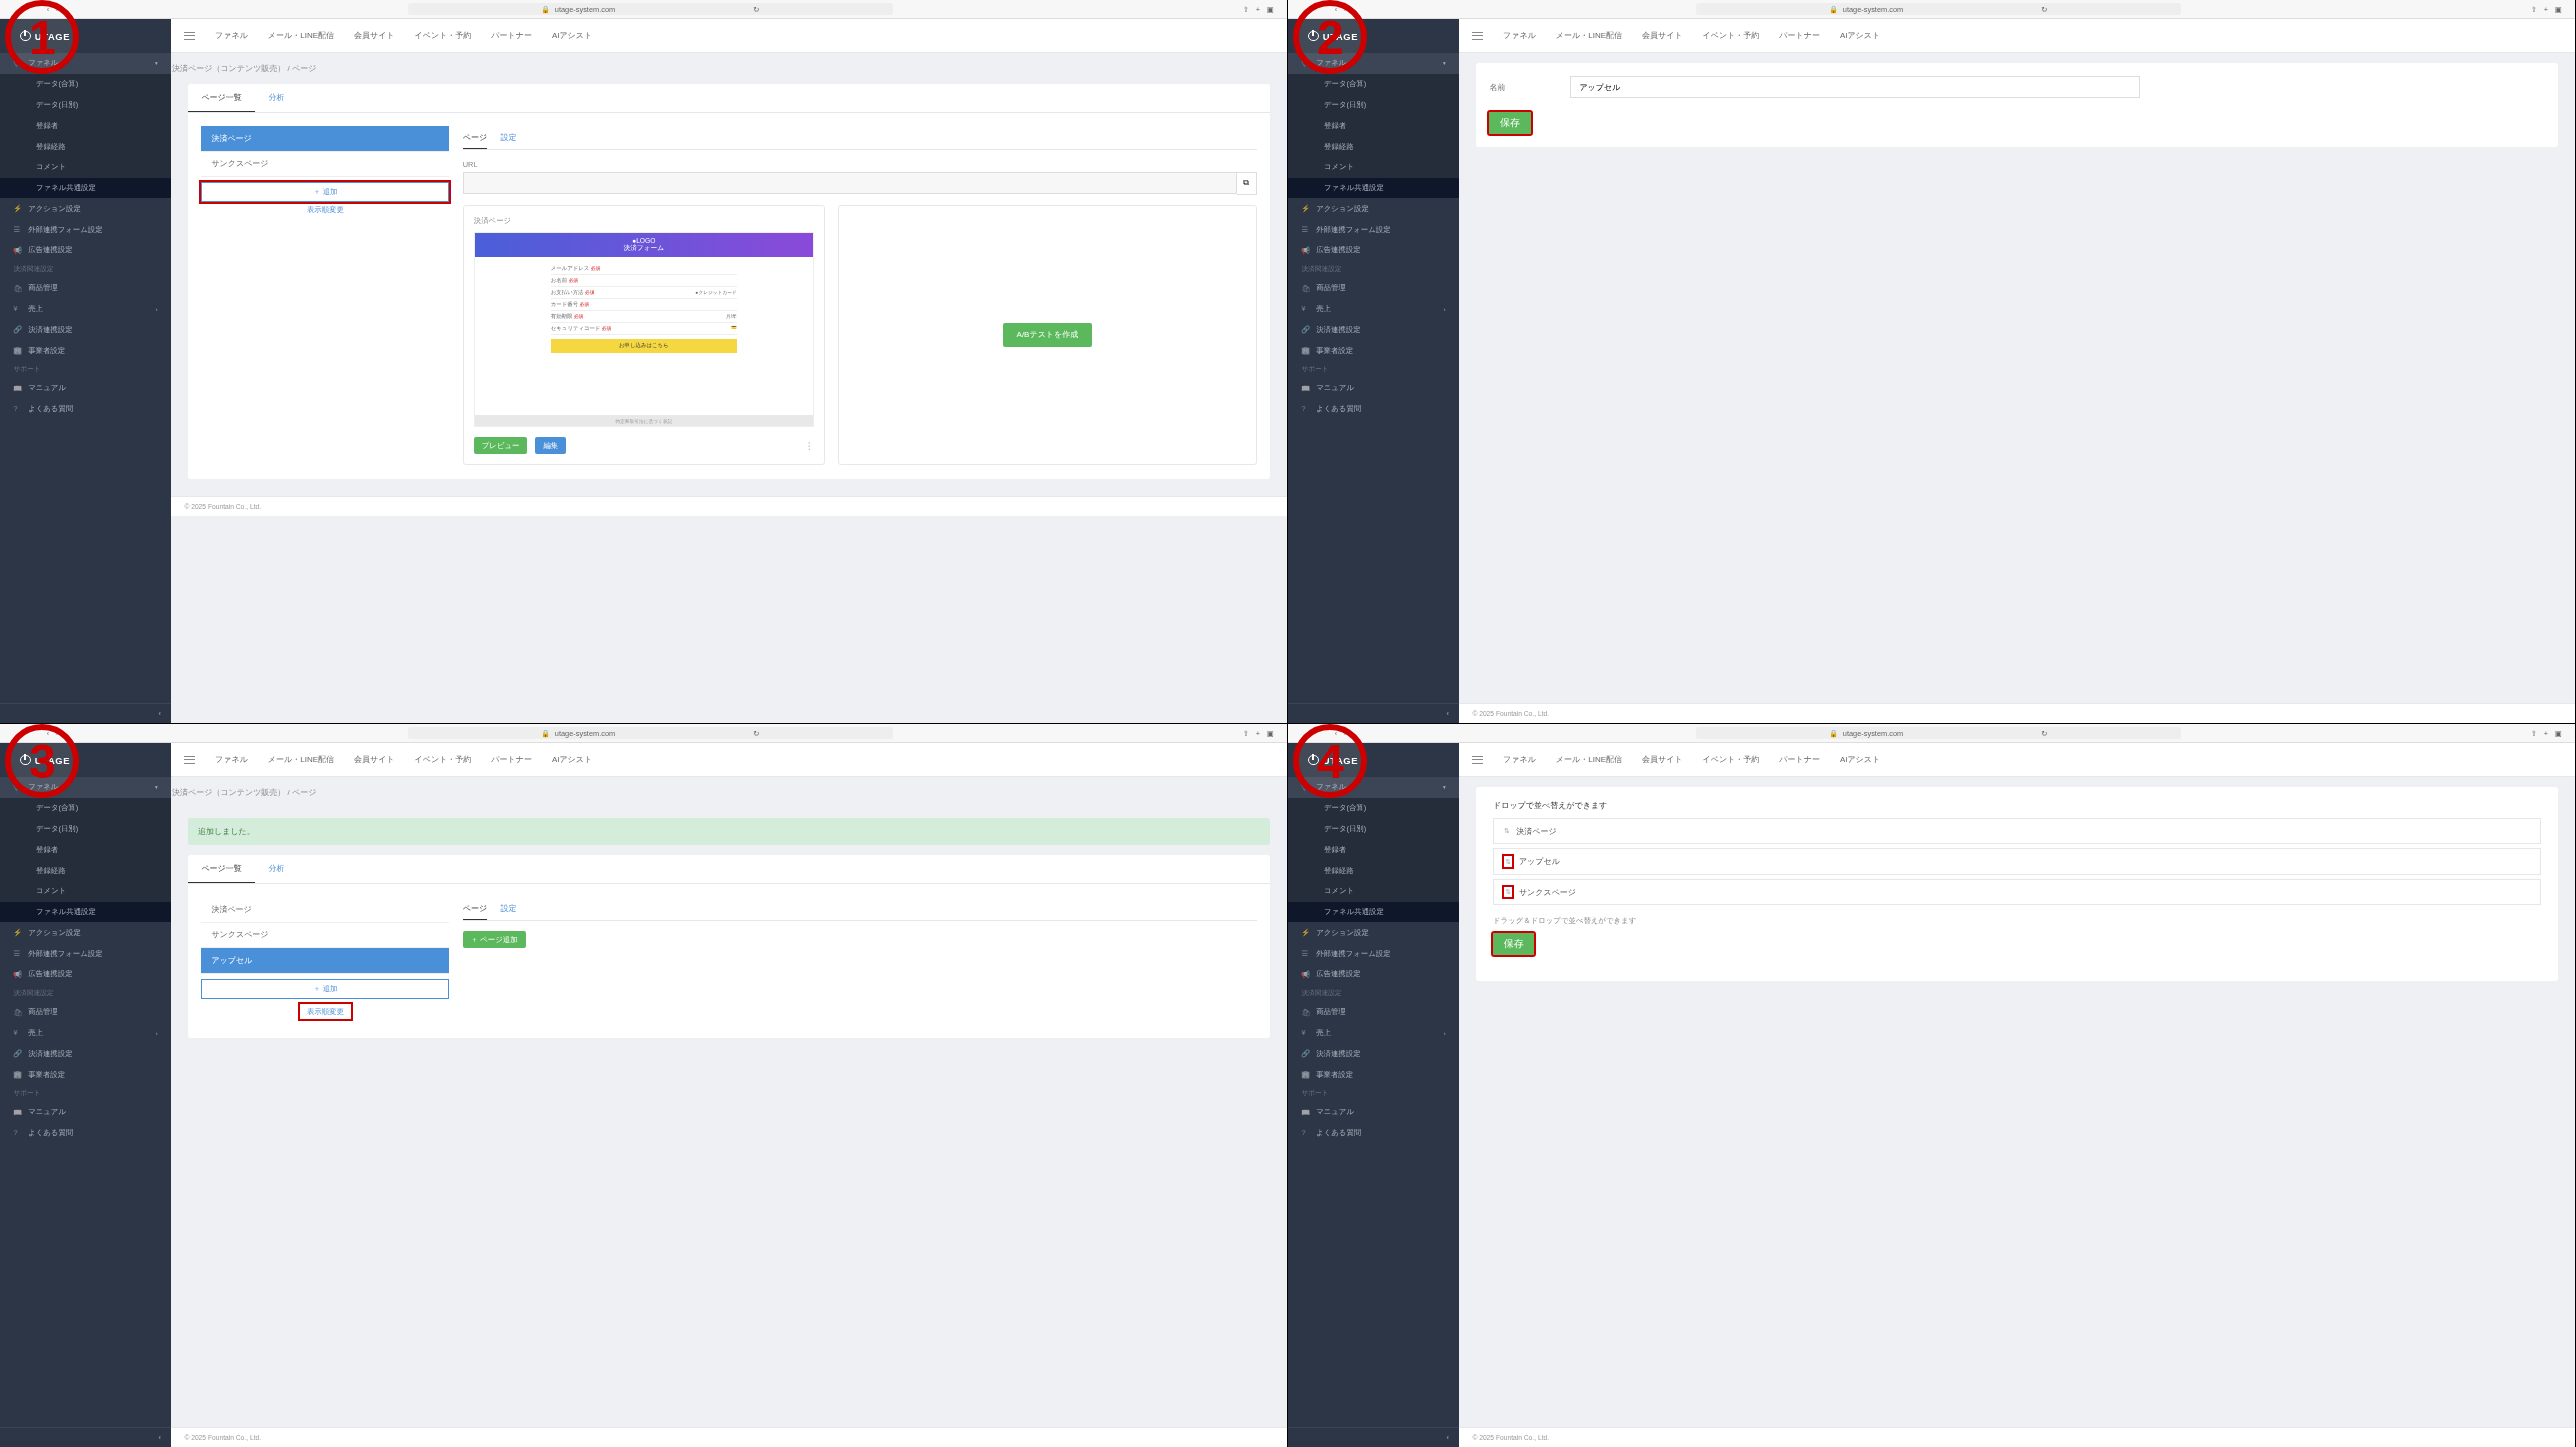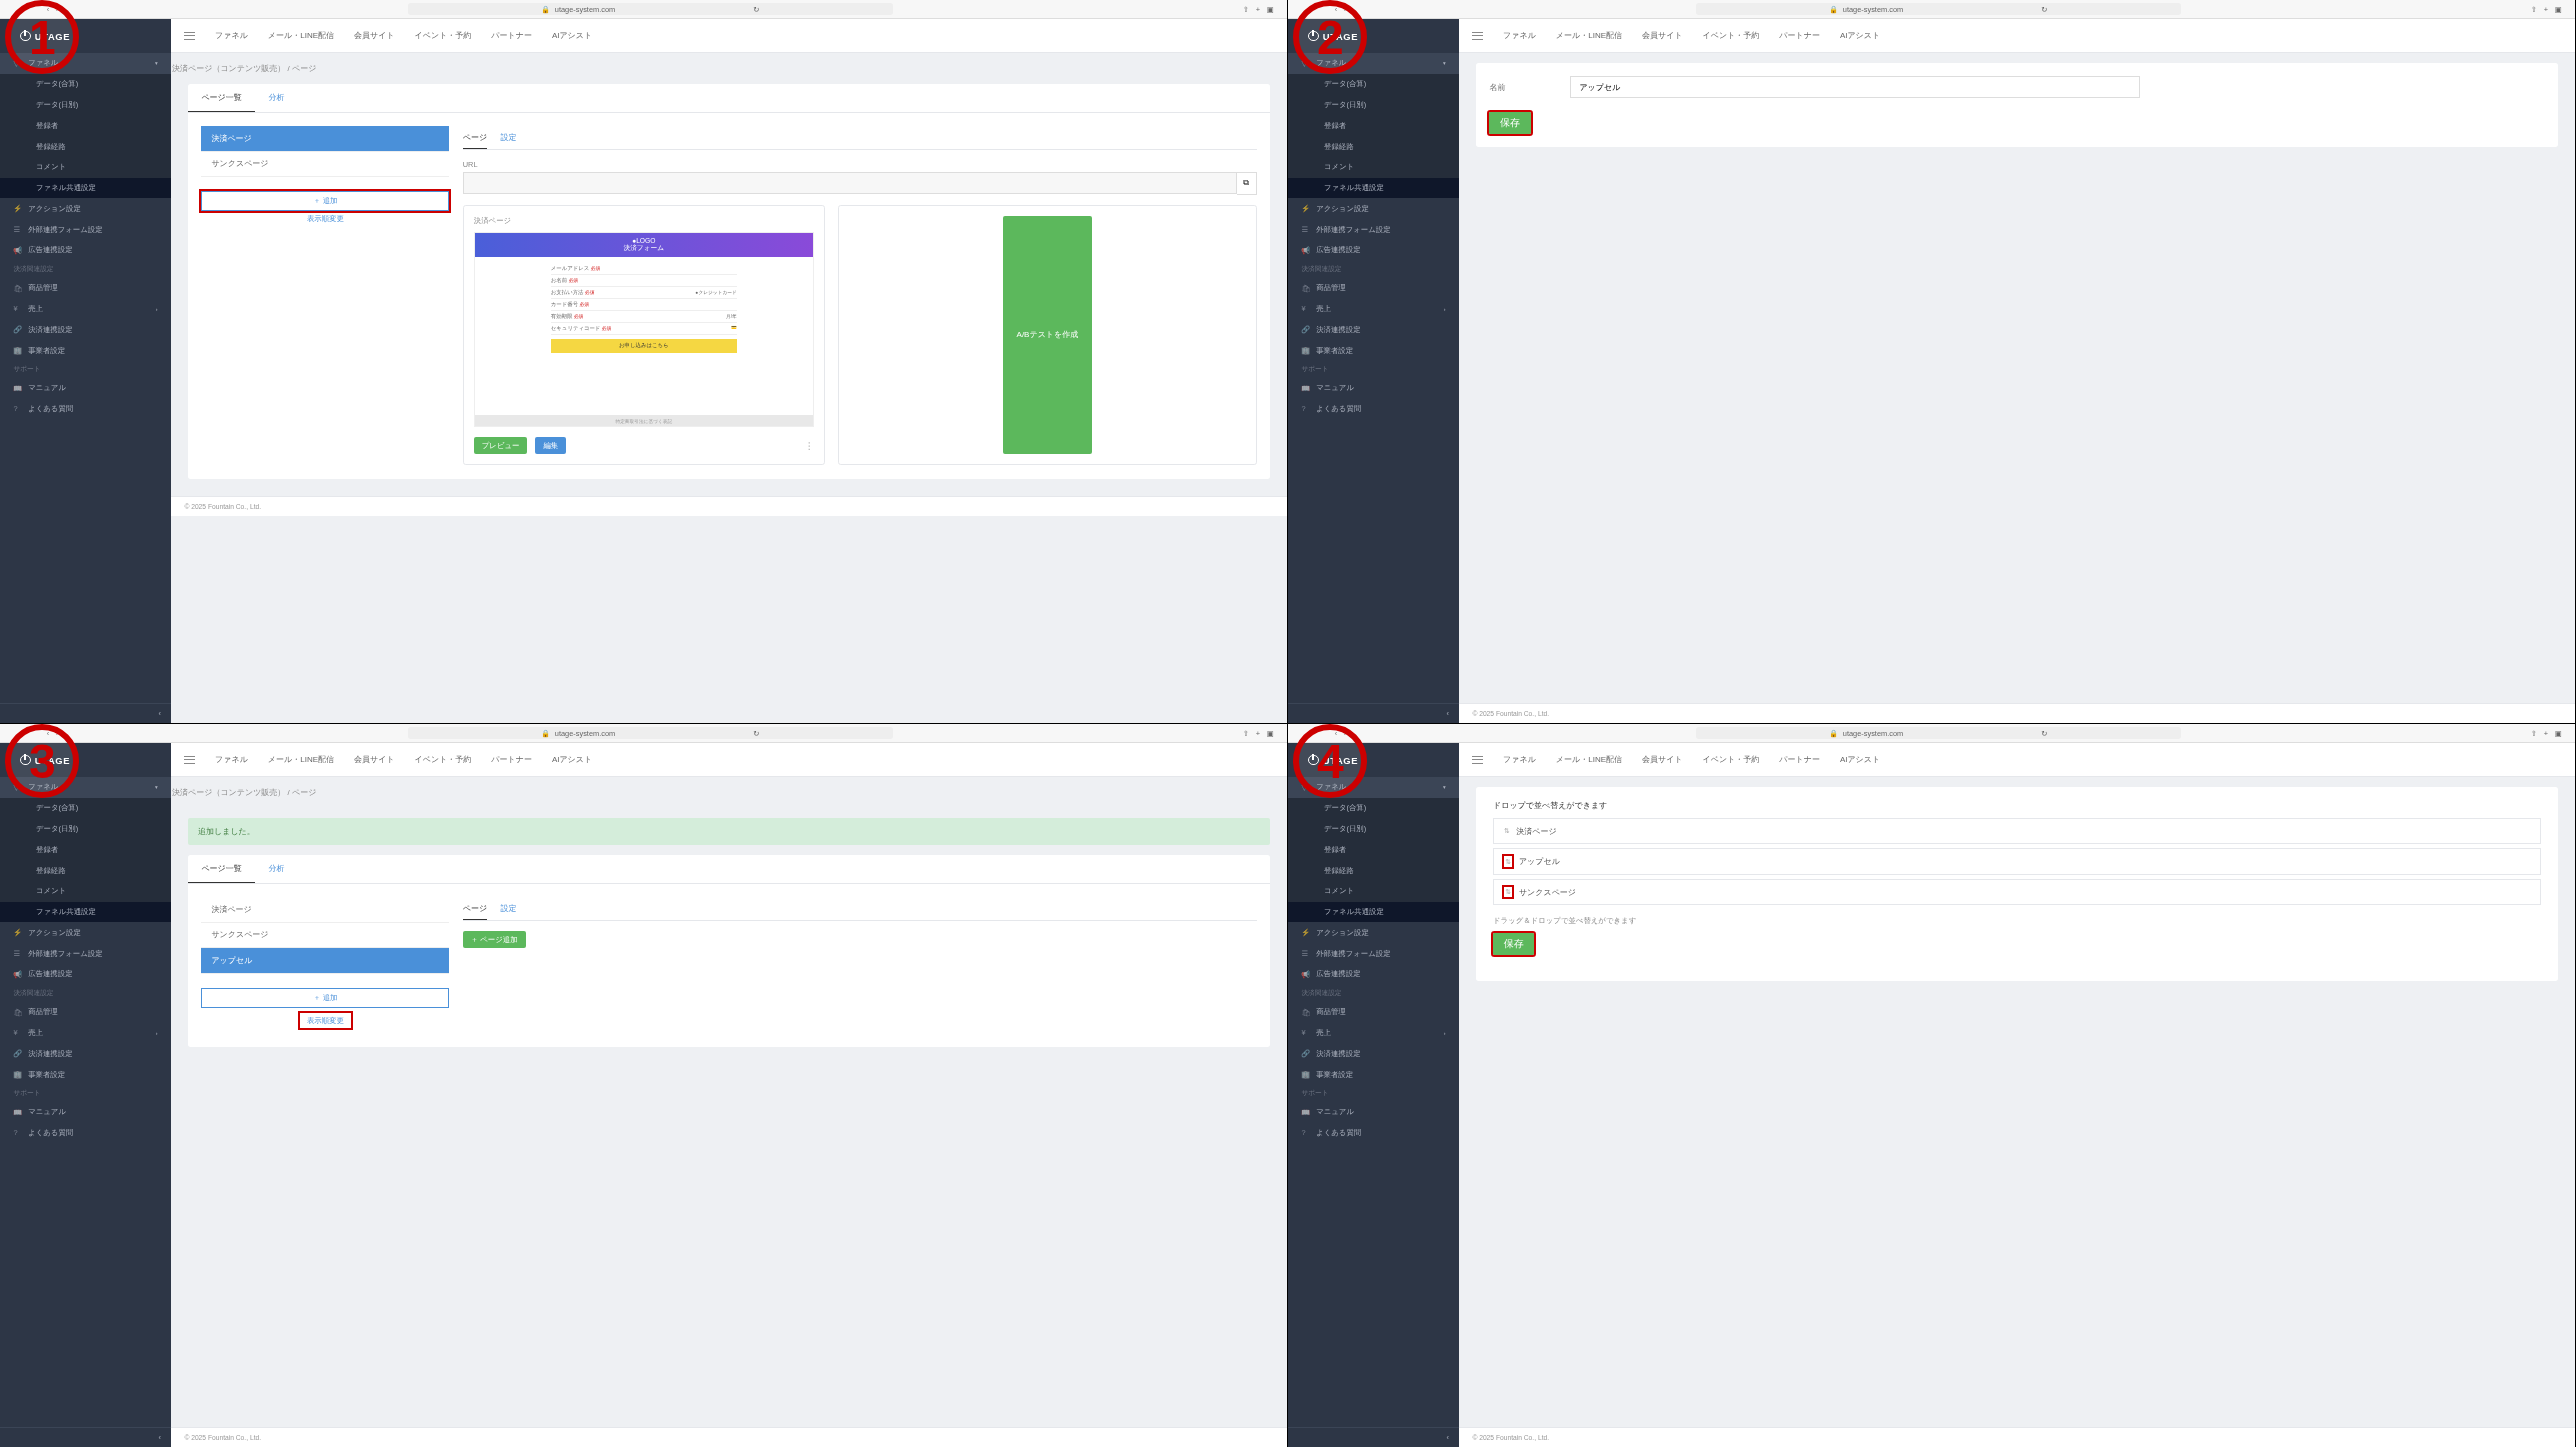--- a/index.html
+++ b/index.html
@@ -33,21 +33,21 @@
 .breadcrumb{padding:10px 1px;font-size:8px;color:#888}
 .content{margin:0 17px 17px;background:#fff;border-radius:2.7px;padding:0}
 .tabs{display:flex;border-bottom:0.7px solid #e5e7eb}
 .tab{padding:8px 13.4px;font-size:8px;color:#4a90d9;cursor:pointer}
 .tab.active{color:#333;border-bottom:1.3px solid #333}
 .two-col{display:flex;gap:13.4px;padding:13.4px}
 .left-col{width:248px}
 .right-col{flex:1}
 .page-list-item{padding:6.7px 10px;font-size:8px;color:#666;border-bottom:0.7px solid #eee;cursor:pointer}
 .page-list-item.active{background:#4a90d9;color:#fff}
-.add-btn{border:0.7px solid #4a90d9;color:#4a90d9;text-align:center;padding:4px;font-size:7.4px;cursor:pointer;margin-top:14px}
+.add-btn{border:0.7px solid #4a90d9;color:#4a90d9;text-align:center;padding:4px;font-size:7.4px;cursor:pointer;margin-top:5px}
 .add-btn.highlight{outline:2px solid #c00}
 .order-link{text-align:center;padding:5.4px;font-size:7.4px;color:#4a90d9;cursor:pointer}
 .order-link.highlight{outline:2px solid #c00;display:inline-block;padding:2.7px 6.7px;margin:5.4px auto}
 .center-wrap{text-align:center}
 .right-tabs{display:flex;gap:13.4px;border-bottom:0.7px solid #e5e7eb;margin-bottom:10px}
 .right-tab{padding:5.4px 0;font-size:8px;color:#4a90d9;cursor:pointer}
 .right-tab.active{color:#333;border-bottom:1.3px solid #333}
 .url-row{margin-bottom:10px}
 .url-label{font-size:7.4px;color:#888;margin-bottom:2.7px}
 .url-input{display:flex;align-items:center}
@@ -60,21 +60,21 @@
 .pc-header{background:linear-gradient(90deg,#4a5fd9,#8a4ad9);color:#fff;width:100%;text-align:center;padding:4px;font-size:6.7px}
 .pc-form{width:55%;margin-top:5.4px;text-align:left}
 .pc-form-row{border-bottom:0.7px solid #eee;padding:2px 0;font-size:5.4px;color:#666;display:flex;justify-content:space-between}
 .pc-form-row .req{color:#c00;font-size:4.7px}
 .pc-yellow{background:#f5d742;padding:3.4px;text-align:center;width:55%;margin-top:4px;font-size:5.4px;color:#333}
 .pc-footer{background:#e8e8e8;width:100%;padding:2.7px;text-align:center;font-size:4.7px;color:#999;margin-top:auto}
 .preview-actions{display:flex;gap:8px;margin-top:10px;align-items:center}
 .btn-green{background:#5cb85c;color:#fff;padding:3.4px 8px;font-size:7.4px;border:none;cursor:pointer;border-radius:2px}
 .btn-blue{background:#4a90d9;color:#fff;padding:3.4px 8px;font-size:7.4px;border:none;cursor:pointer;border-radius:2px}
 .dots{margin-left:auto;color:#aaa;cursor:pointer;font-size:9.4px}
-.ab-card{border:0.7px solid #e5e7eb;border-radius:2.7px;padding:10px;display:flex;justify-content:center;min-height:215px}
+.ab-card{border:0.7px solid #e5e7eb;border-radius:2.7px;padding:10px;display:flex;align-items:center;justify-content:center;min-height:215px}
 .btn-ab{background:#5cb85c;color:#fff;padding:6.7px 13.4px;font-size:8px;border:none;cursor:pointer;border-radius:2px}
 .footer{height:20px;background:#fff;border-top:0.7px solid #e5e7eb;display:flex;align-items:center;padding:0 13.4px;font-size:6.7px;color:#999}
 .form-row{display:flex;align-items:center;padding:13.4px;gap:27px}
 .form-label{font-size:8px;color:#666;width:54px}
 .form-input{flex:1;max-width:570px;border:0.7px solid #ddd;padding:5.4px 8px;font-size:8px}
 .save-btn{background:#5cb85c;color:#fff;padding:4px 10.7px;font-size:10px;border:none;cursor:pointer;border-radius:1.3px}
 .save-btn.highlight{outline:2px solid #c00}
 .save-wrap{padding:0 13.4px 13.4px}
 .flash{background:#d4edda;color:#3b7a3b;padding:8px 10px;font-size:8px;margin:10px 17px 0;border-radius:2px}
 .order-title{font-size:8px;color:#333;padding:13.4px 17px 6.7px}

